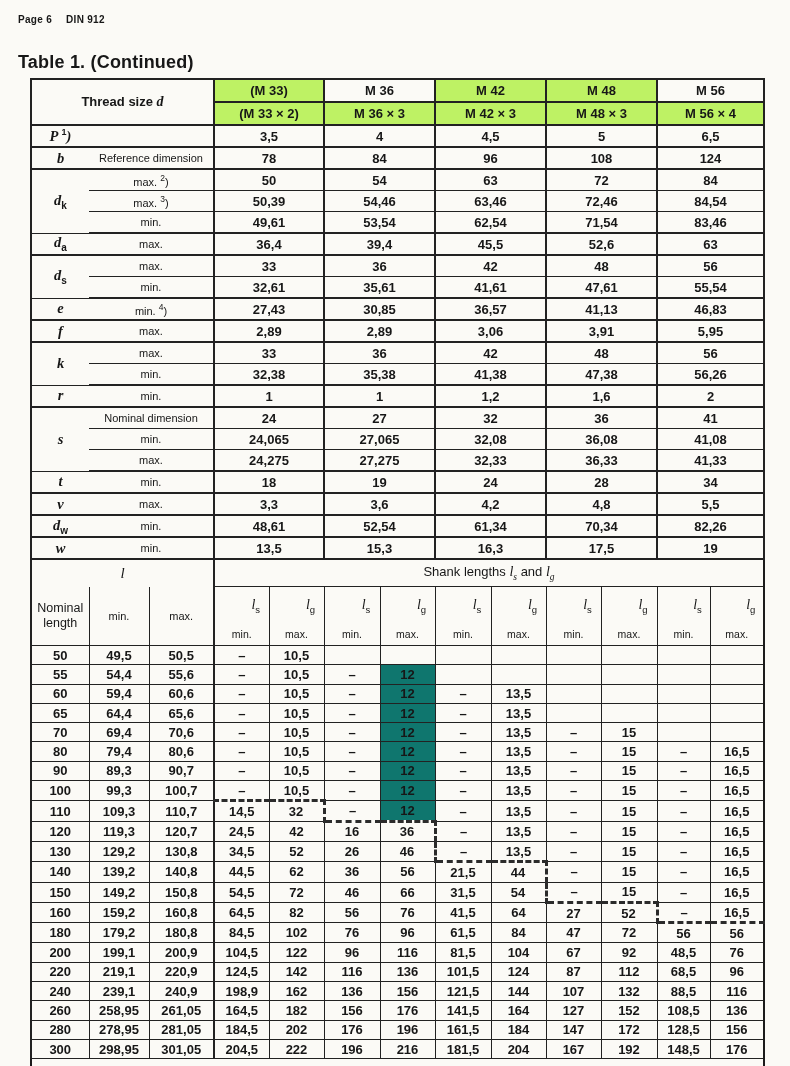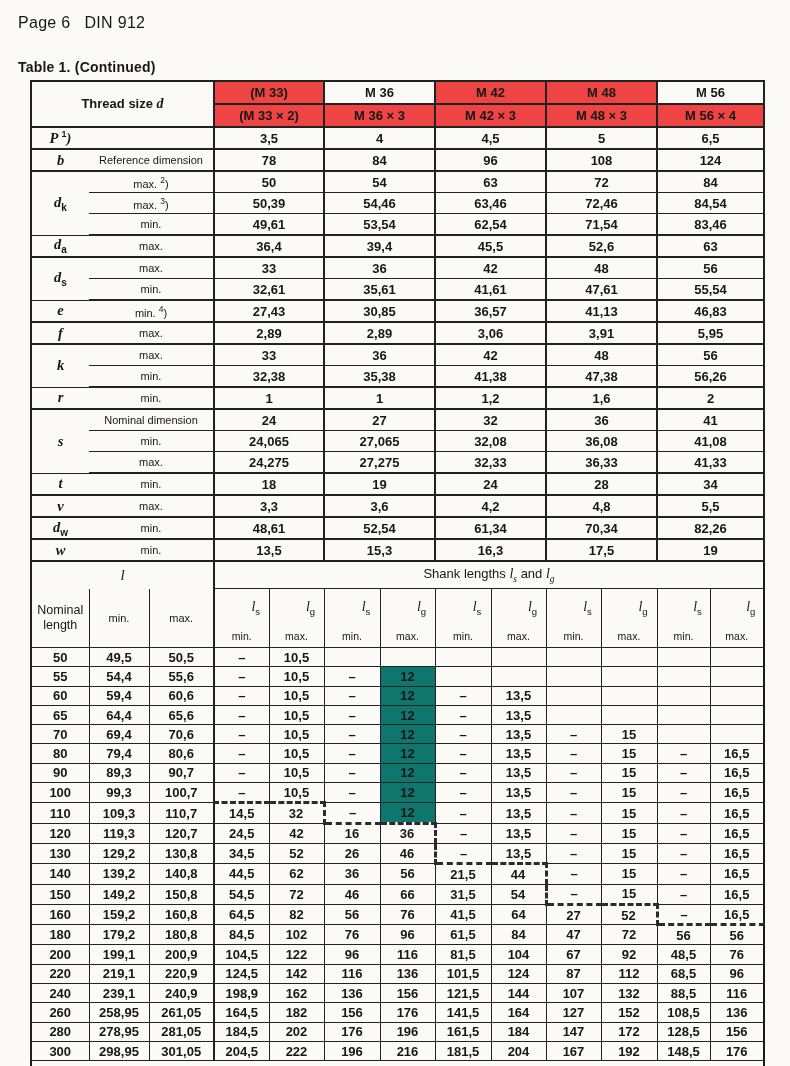--- a/index.html
+++ b/index.html
@@ -4,38 +4,38 @@
 <style>
   html,body{margin:0;padding:0;}
   body{
     width:790px;height:1066px;
     background:#fbfaf6;
     font-family:"Liberation Sans",sans-serif;
     color:#171717;
     -webkit-font-smoothing:antialiased;
   }
   .sheet{box-sizing:border-box;width:790px;height:1066px;padding:14px 26px 0 18px;}
-  .page-header{font-size:16px;font-weight:400;letter-spacing:.3px;}
+  .page-header{font-size:10px;font-weight:700;letter-spacing:.3px;}
   .page-header .gap{display:inline-block;width:14px;}
-  .caption{margin-top:27px;margin-bottom:5px;font-size:14px;font-weight:700;letter-spacing:.2px;}
+  .caption{margin-top:27px;margin-bottom:5px;font-size:18px;font-weight:700;letter-spacing:.2px;}
 
   table#main{
     margin-left:12px;
     border-collapse:collapse;
     table-layout:fixed;
     width:733px;
     border:2.5px solid #1b1b1b;
   }
   #main td{padding:0;text-align:center;vertical-align:middle;overflow:hidden;}
 
   
   tr.uh td{border:2px solid #222;height:21px;font-size:13px;font-weight:700;}
   td.corner{font-size:13px;font-weight:400;border:2px solid #222;}
   td.corner i{font-family:"Liberation Serif",serif;font-size:14px;}
-  .shade{background:#ef4444;}
+  .shade{background:#bef264;}
 
   tr.u td{height:20px;}
   tr.u td.sym{
     border:1px solid #222;border-left:2px solid #222;border-right-style:none;
     font-family:"Liberation Serif",serif;font-style:italic;font-size:14.5px;font-weight:700;
   }
   tr.u td.sym sub{font-size:10px;font-style:normal;font-family:"Liberation Sans",sans-serif;}
   tr.u td.sym sup{font-size:9px;font-style:normal;font-family:"Liberation Sans",sans-serif;}
   tr.u td.attr{
     border:1px solid #222;border-left-style:none;border-right:2px solid #222;

